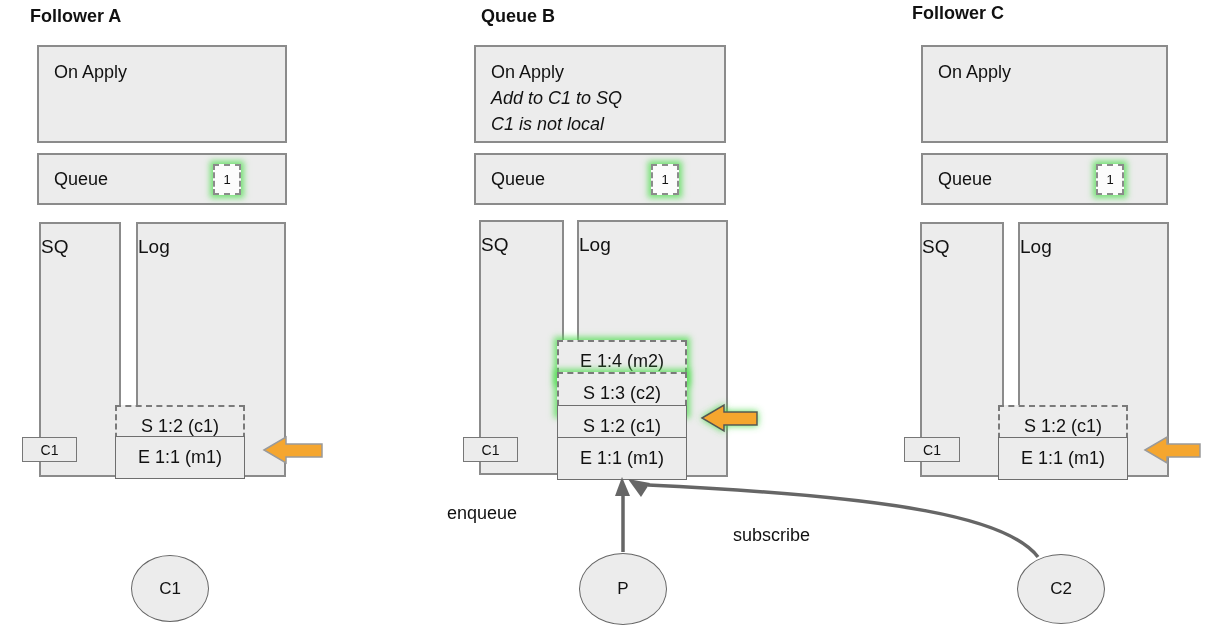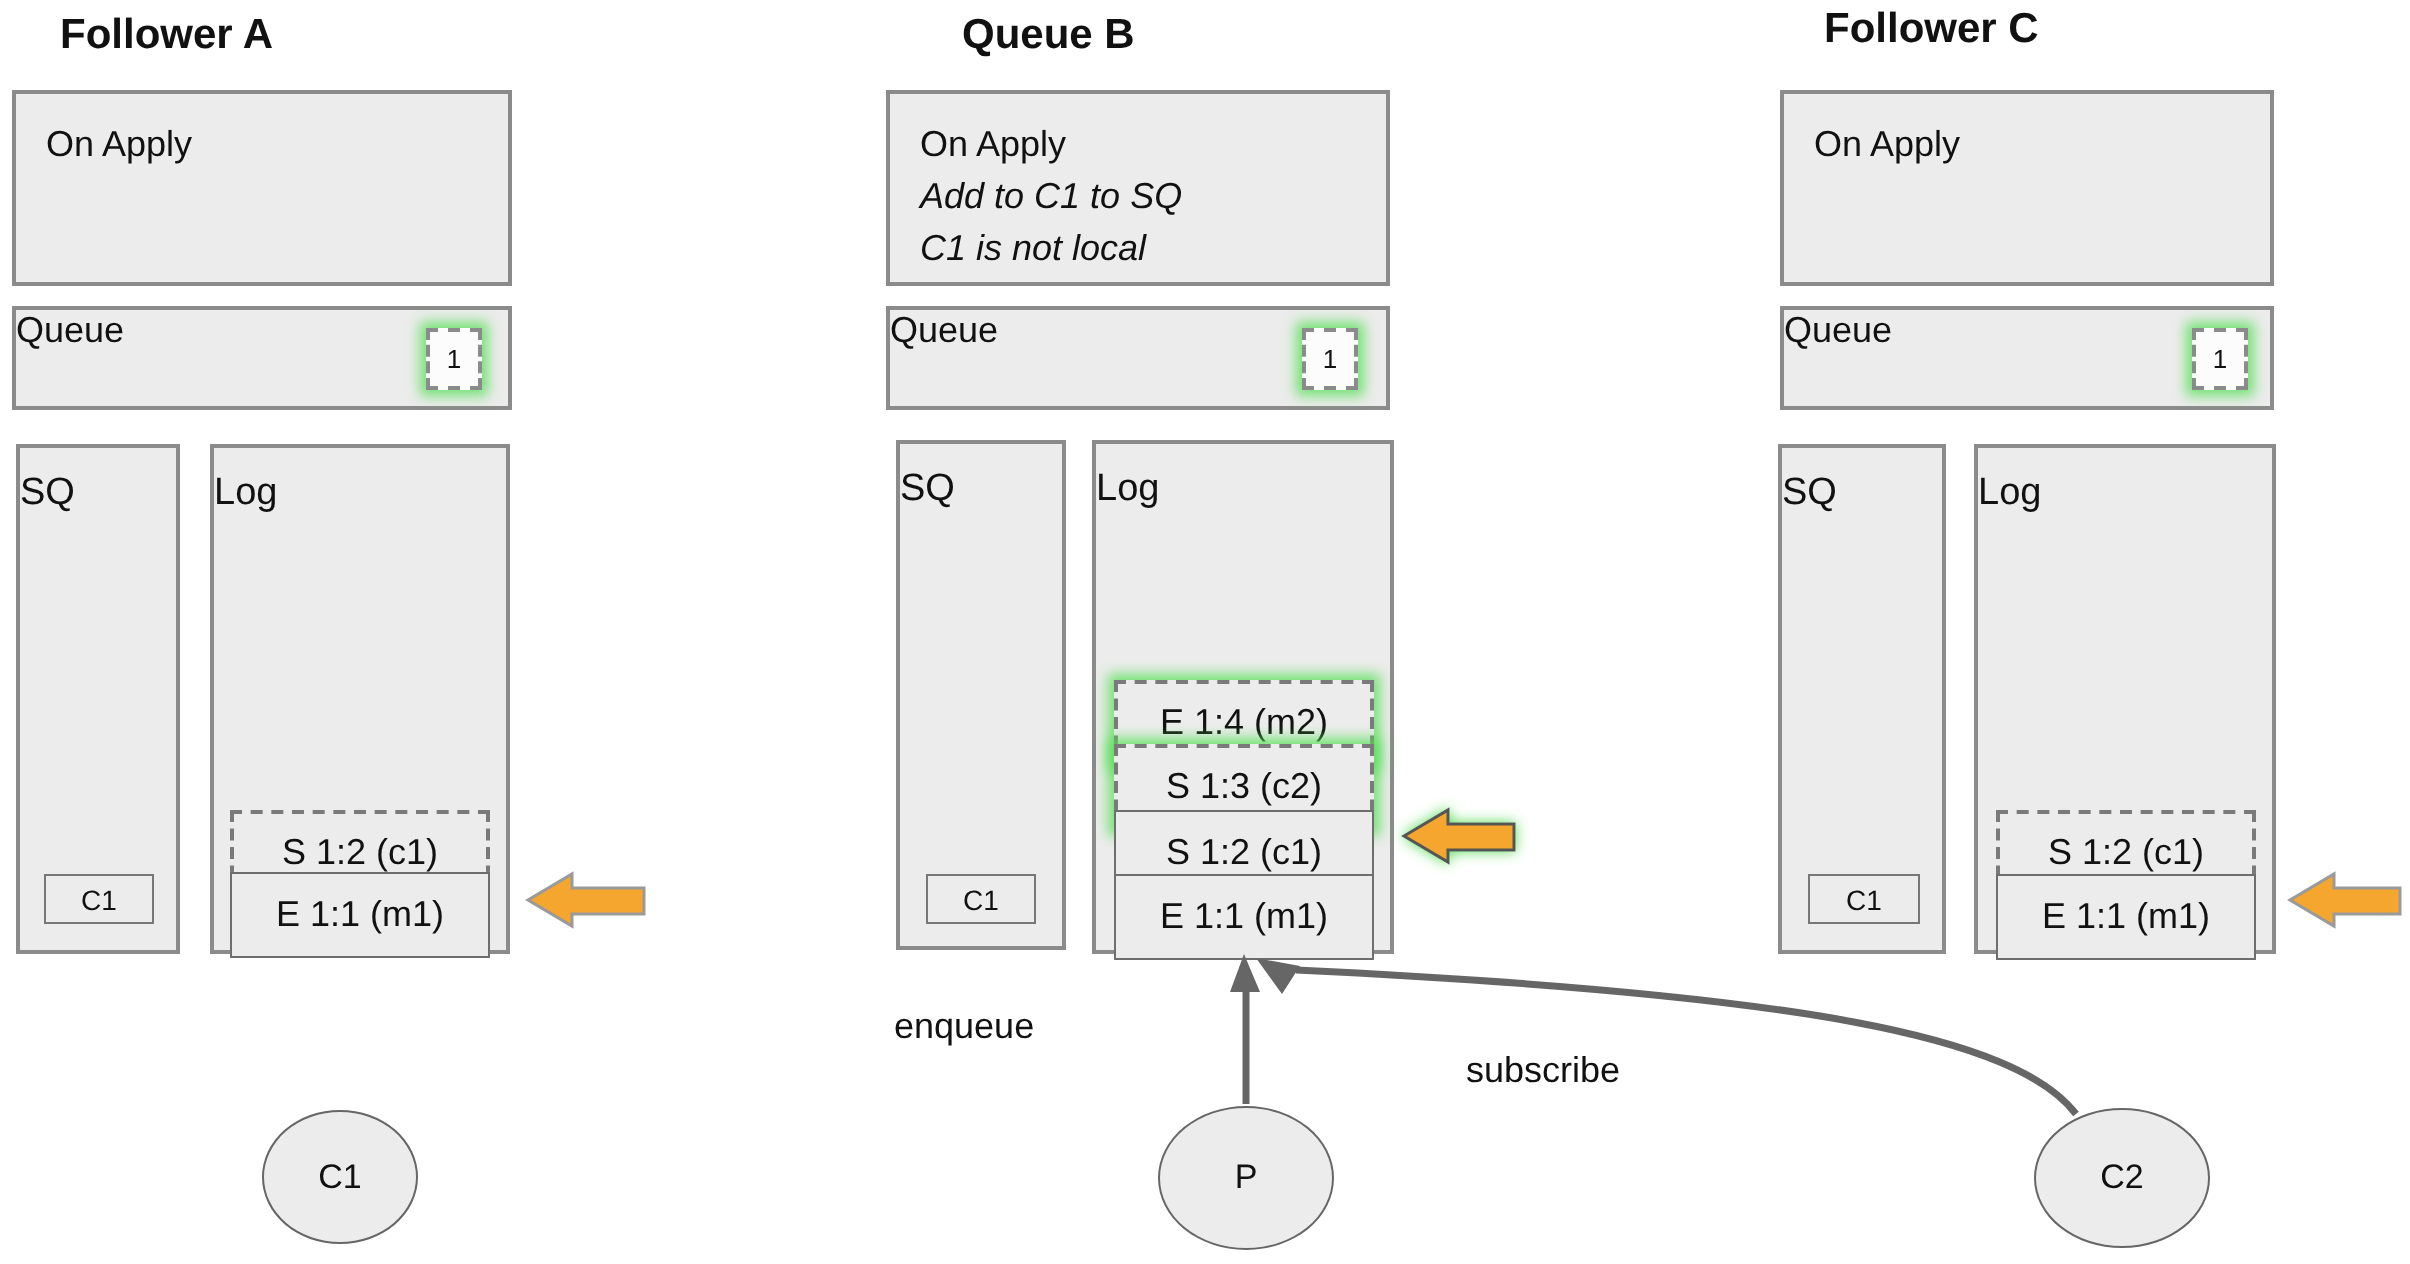--- a/index.html
+++ b/index.html
@@ -1,28 +1,28 @@
 <!DOCTYPE html>
 <html><head>
 <meta charset="utf-8">
 <style>
   html,body{margin:0;padding:0;background:#fff;}
   #canvas{
     position:relative;width:1205px;height:632px;background:#ffffff;
     font-family:"Liberation Sans",sans-serif;color:#111;overflow:hidden;
   }
-  .node-title{position:absolute;font-size:21px;font-weight:bold;white-space:nowrap;}
+  .node-title{position:absolute;font-size:18px;font-weight:bold;white-space:nowrap;}
   .box{
     position:absolute;background:#ececec;border:2px solid #8b8b8b;
-    box-sizing:border-box;font-size:18px;
+    box-sizing:border-box;font-size:18px;margin-left:31px;
   }
   .on-apply{padding:12px 15px;line-height:26px;}
   .on-apply .note{font-style:italic;display:block;}
   .on-apply .first{display:block;}
-  .queue{display:flex;}
+  .queue{display:flex;align-items:center;padding-left:15px;}
   .badge{
     position:absolute;width:28px;height:31px;background:#fcfcfc;
     border:2px dashed #8b8b8b;box-sizing:border-box;
     display:flex;align-items:center;justify-content:center;font-size:13px;
     box-shadow:0 0 6px 3px rgba(86,222,86,.8);
   }
   .store{text-align:left;padding-top:12px;font-size:19px;}
   .mini-box{
     position:absolute;background:#ececec;border:1.6px solid #777;
     box-sizing:border-box;display:flex;align-items:center;justify-content:center;

